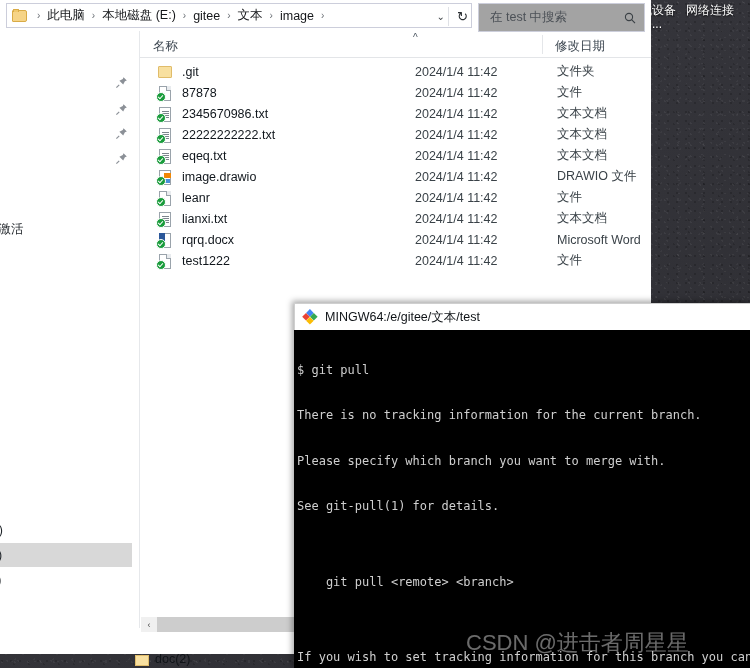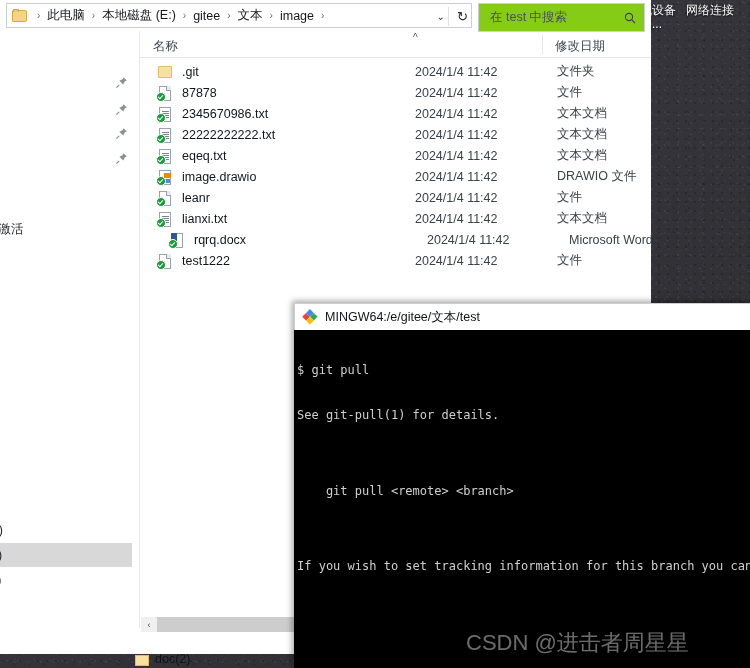--- a/index.html
+++ b/index.html
@@ -130,21 +130,21 @@
     transform: translateY(-50%);
     font-size: 13px;
     color: #2b2f33;
     line-height: 1;
   }
   .search-box {
     position: absolute;
     left: 478px; top: 3px;
     width: 167px; height: 29px;
     border: 1px solid #cccedb;
-    background: #84cc16;
+    background: #a3a3a3;
     box-sizing: border-box;
     display: flex;
     align-items: center;
   }
   .search-placeholder {
     font-size: 12.5px;
     color: #4c5157;
     margin-left: 11px;
     white-space: nowrap;
   }
@@ -628,21 +628,21 @@
           <span class="file-icon">
               <span class="ic-doc txt"></span>
               <span class="sync-check"></span>
             </span>
           <span>lianxi.txt</span>
         </span>
         <span class="cell-date">2024/1/4 11:42</span>
         <span class="cell-type">文本文档</span>
       </div>
 
-      <div class="file-row" style="top: 171px; position: absolute; left: 12px; width: 510px;">
+      <div class="file-row" style="top: 171px; position: absolute; left: 0px; width: 510px;">
         <span class="file-name-cell">
           <span class="file-icon">
               <span class="ic-docx"></span>
               <span class="sync-check"></span>
             </span>
           <span>rqrq.docx</span>
         </span>
         <span class="cell-date">2024/1/4 11:42</span>
         <span class="cell-type">Microsoft Word</span>
       </div>
@@ -681,20 +681,22 @@
           <rect x="5.2" y="1.2" width="5.4" height="5.4" transform="rotate(45 7.9 3.9)" fill="#4285f4"></rect>
           <rect x="1.3" y="5.1" width="5.4" height="5.4" transform="rotate(45 4.0 7.8)" fill="#ea4335"></rect>
           <rect x="9.1" y="5.1" width="5.4" height="5.4" transform="rotate(45 11.8 7.8)" fill="#34a853"></rect>
           <rect x="5.2" y="9.0" width="5.4" height="5.4" transform="rotate(45 7.9 11.7)" fill="#fbbc05"></rect>
         </svg>
       </span>
       <span class="term-title">MINGW64:/e/gitee/文本/test</span>
     </div>
     <div class="term-body">
       <div class="term-line">$ git pull</div>
+      <div class="term-line">There is no tracking information for the current branch.</div>
+      <div class="term-line">Please specify which branch you want to merge with.</div>
       <div class="term-line">See git-pull(1) for details.</div>
       <div class="term-line"></div>
       <div class="term-line">    git pull &lt;remote&gt; &lt;branch&gt;</div>
       <div class="term-line"></div>
       <div class="term-line">If you wish to set tracking information for this branch you can d</div>
       <div class="term-line"></div>
       
       <div class="term-line"></div>
       <div class="term-line"></div>
       

